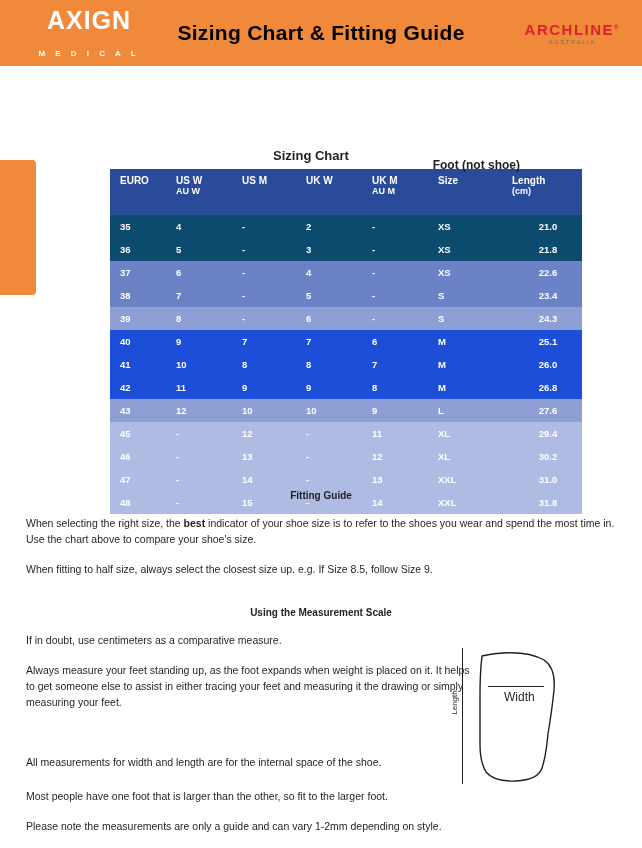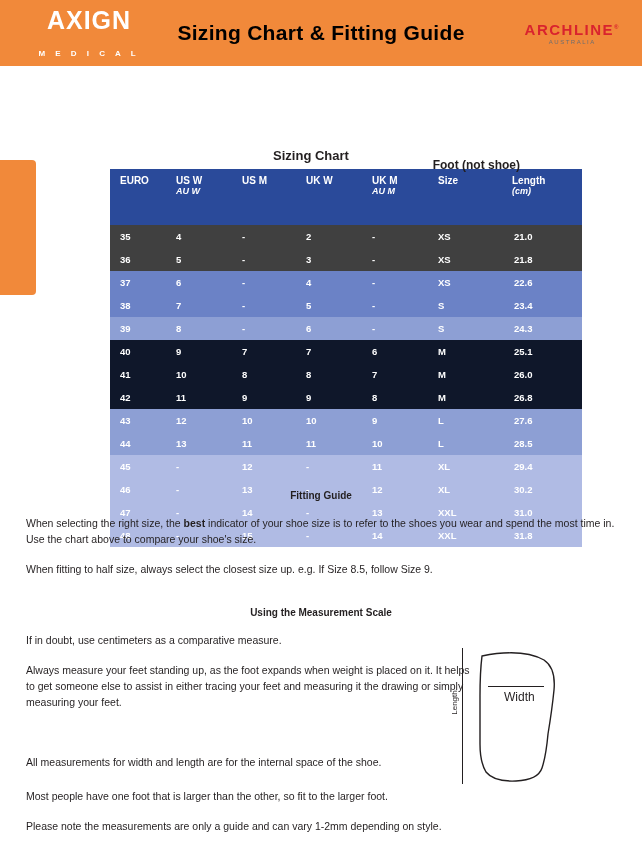--- a/index.html
+++ b/index.html
@@ -130,45 +130,44 @@
     border-collapse: collapse;
     width: 402px;
     table-layout: fixed;
   }
   table.sizing th {
     background: #2a4a9a;
     color: #ffffff;
     font-size: 10px;
     font-weight: bold;
     text-align: left;
-    padding: 6px 0 22px 10px;
+    padding: 6px 0 12px 10px;
     vertical-align: top;
     height: 28px;
   }
   table.sizing th .l2 {
     display: block;
     font-weight: bold;
     font-size: 9px;
-    font-style: italic;
   }
   table.sizing td {
     font-size: 9.5px;
     font-weight: bold;
     color: #ffffff;
     padding: 4px 0 4px 10px;
     height: 15px;
   }
   table.sizing td.cm {
-    text-align: left;
+    text-align: center;
     padding-left: 12px;
   }
-  tr.band0 td { background: #404040; }
+  tr.band0 td { background: #0c4a6e; }
   tr.band1 td { background: #6b82c6; }
   tr.band2 td { background: #8d9fd4; }
-  tr.band3 td { background: #0f172a; }
+  tr.band3 td { background: #1d4ed8; }
   tr.band4 td { background: #b0bbe4; }
 
   
   .section-title {
     text-align: center;
     font-size: 10px;
     font-weight: bold;
   }
   .body-text {
     font-size: 10.5px;
@@ -336,29 +335,20 @@
         </tr>
         <tr class="band2">
           <td>43</td>
           <td>12</td>
           <td>10</td>
           <td>10</td>
           <td>9</td>
           <td>L</td>
           <td class="cm">27.6</td>
         </tr>
-        <tr class="band2">
-          <td>44</td>
-          <td>13</td>
-          <td>11</td>
-          <td>11</td>
-          <td>10</td>
-          <td>L</td>
-          <td class="cm">28.5</td>
-        </tr>
         <tr class="band4">
           <td>45</td>
           <td>-</td>
           <td>12</td>
           <td>-</td>
           <td>11</td>
           <td>XL</td>
           <td class="cm">29.4</td>
         </tr>
         <tr class="band4">

